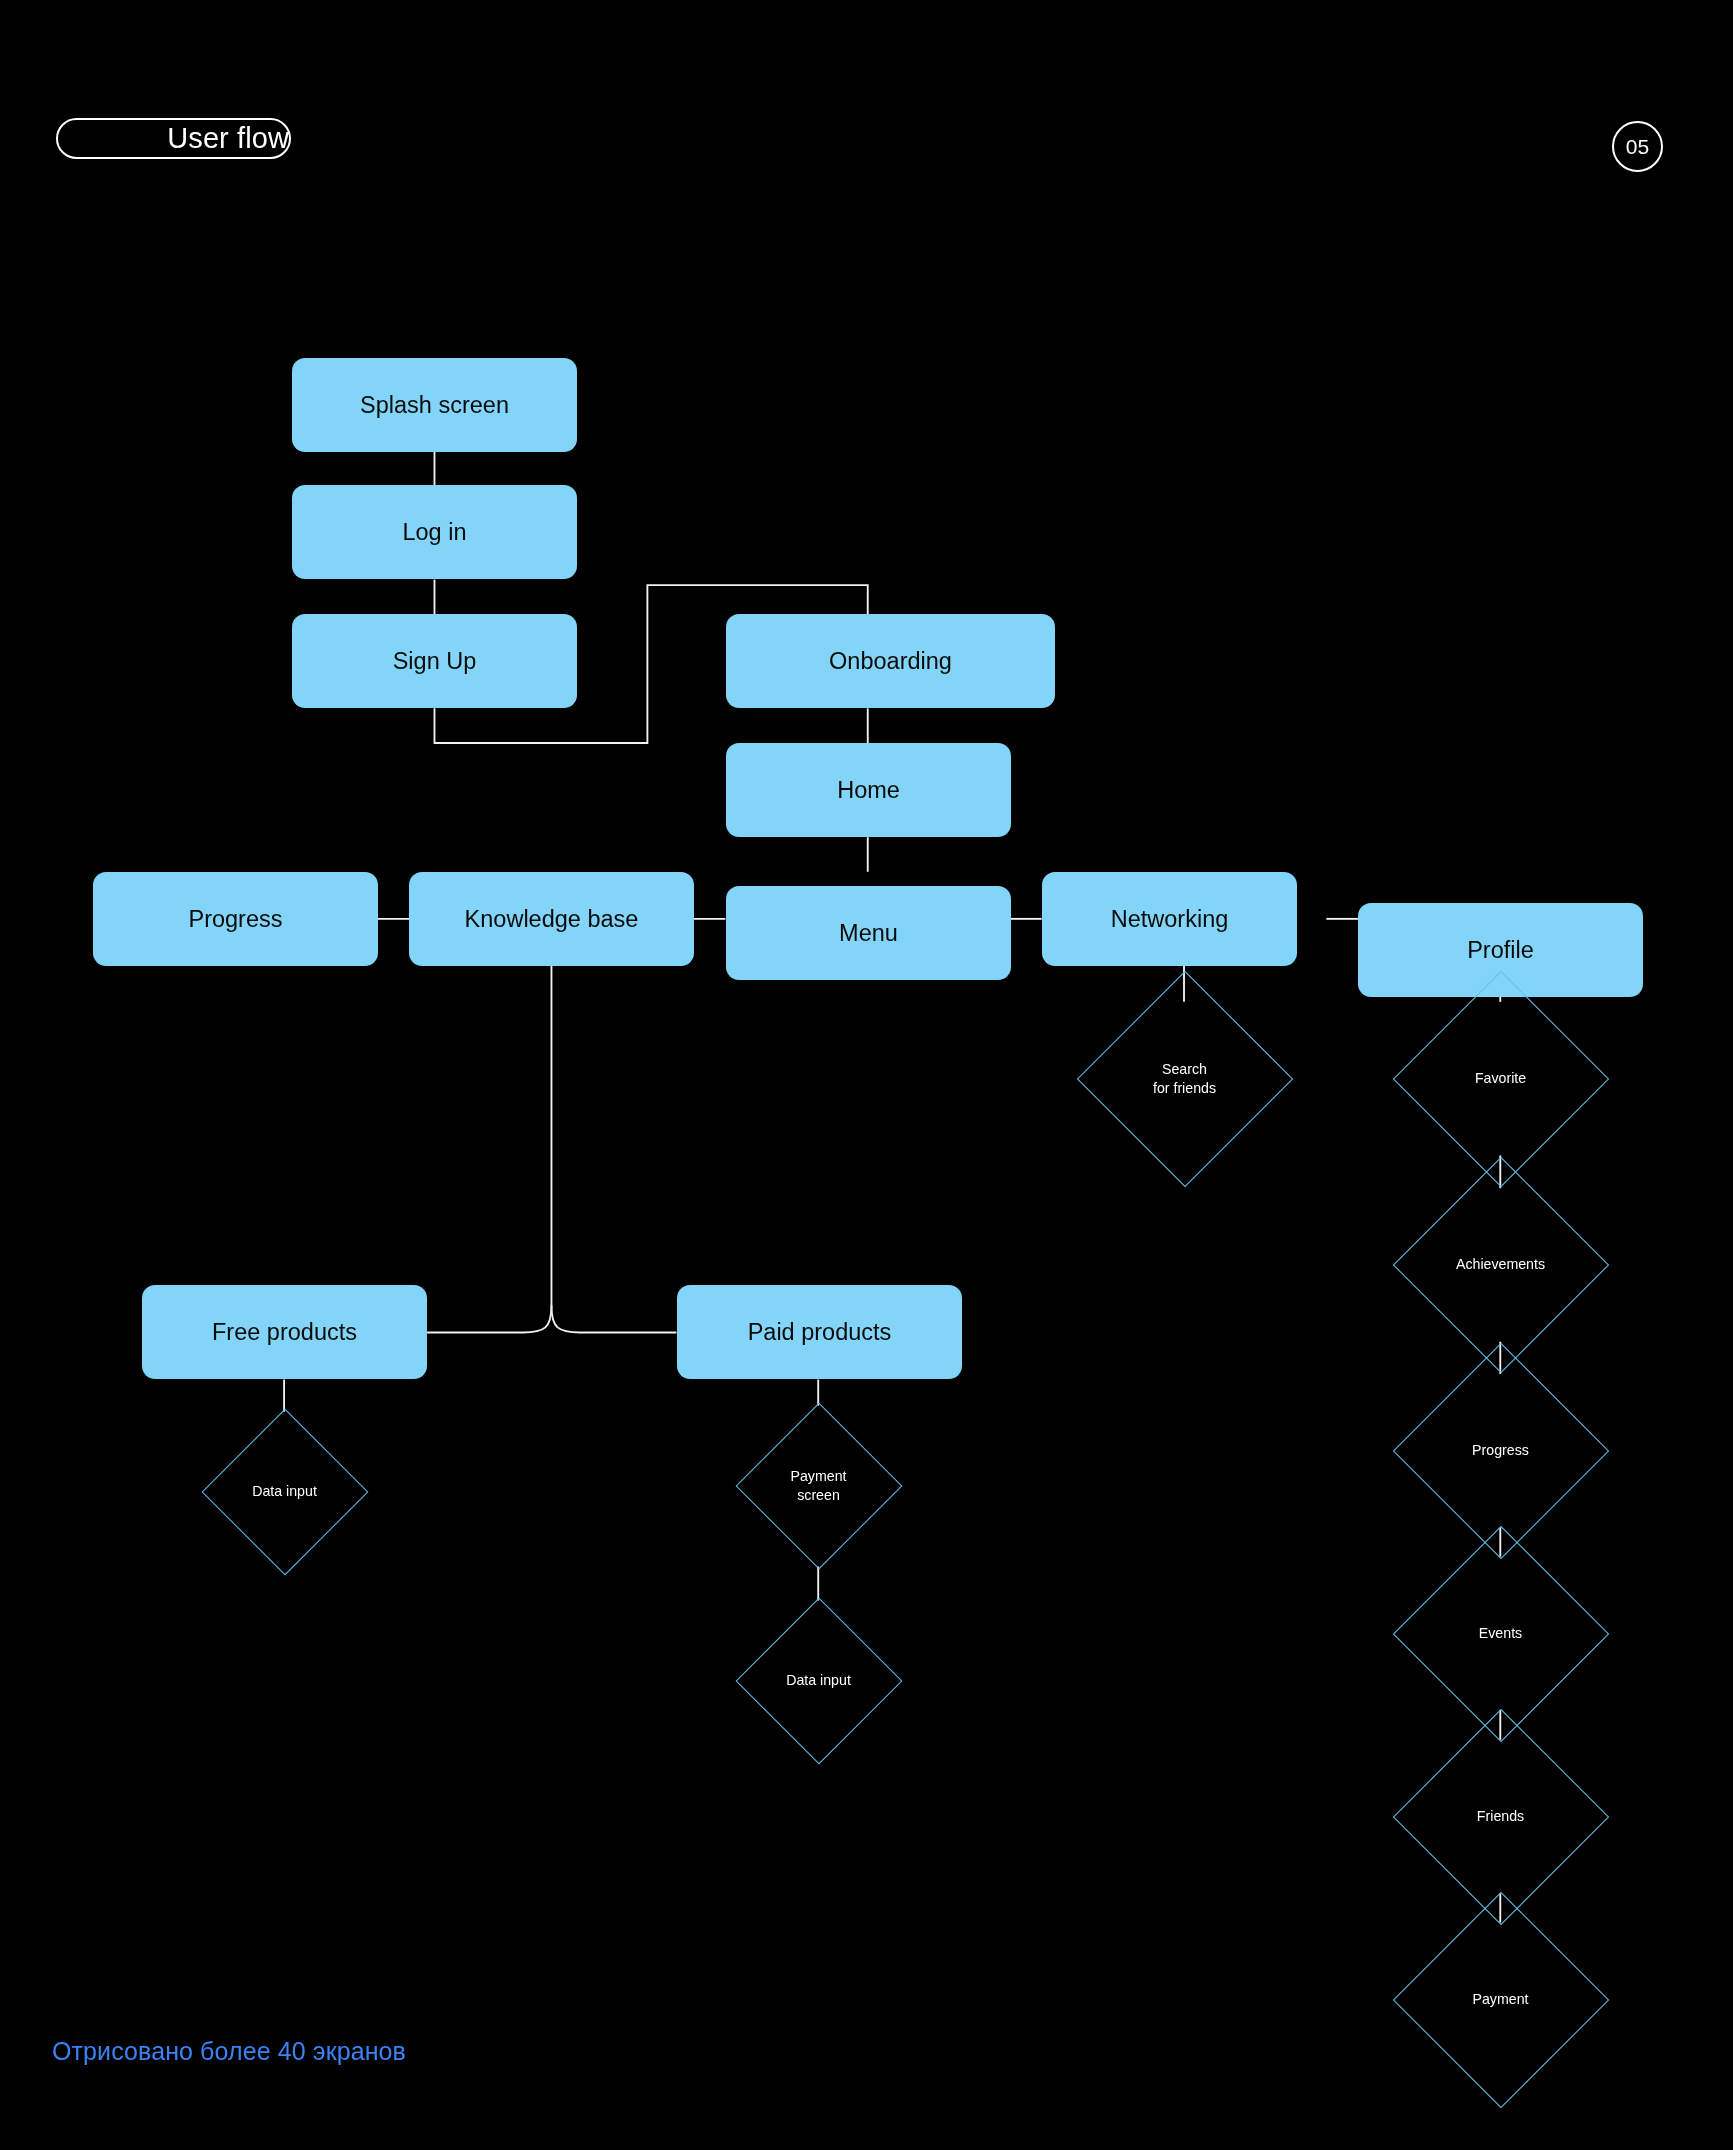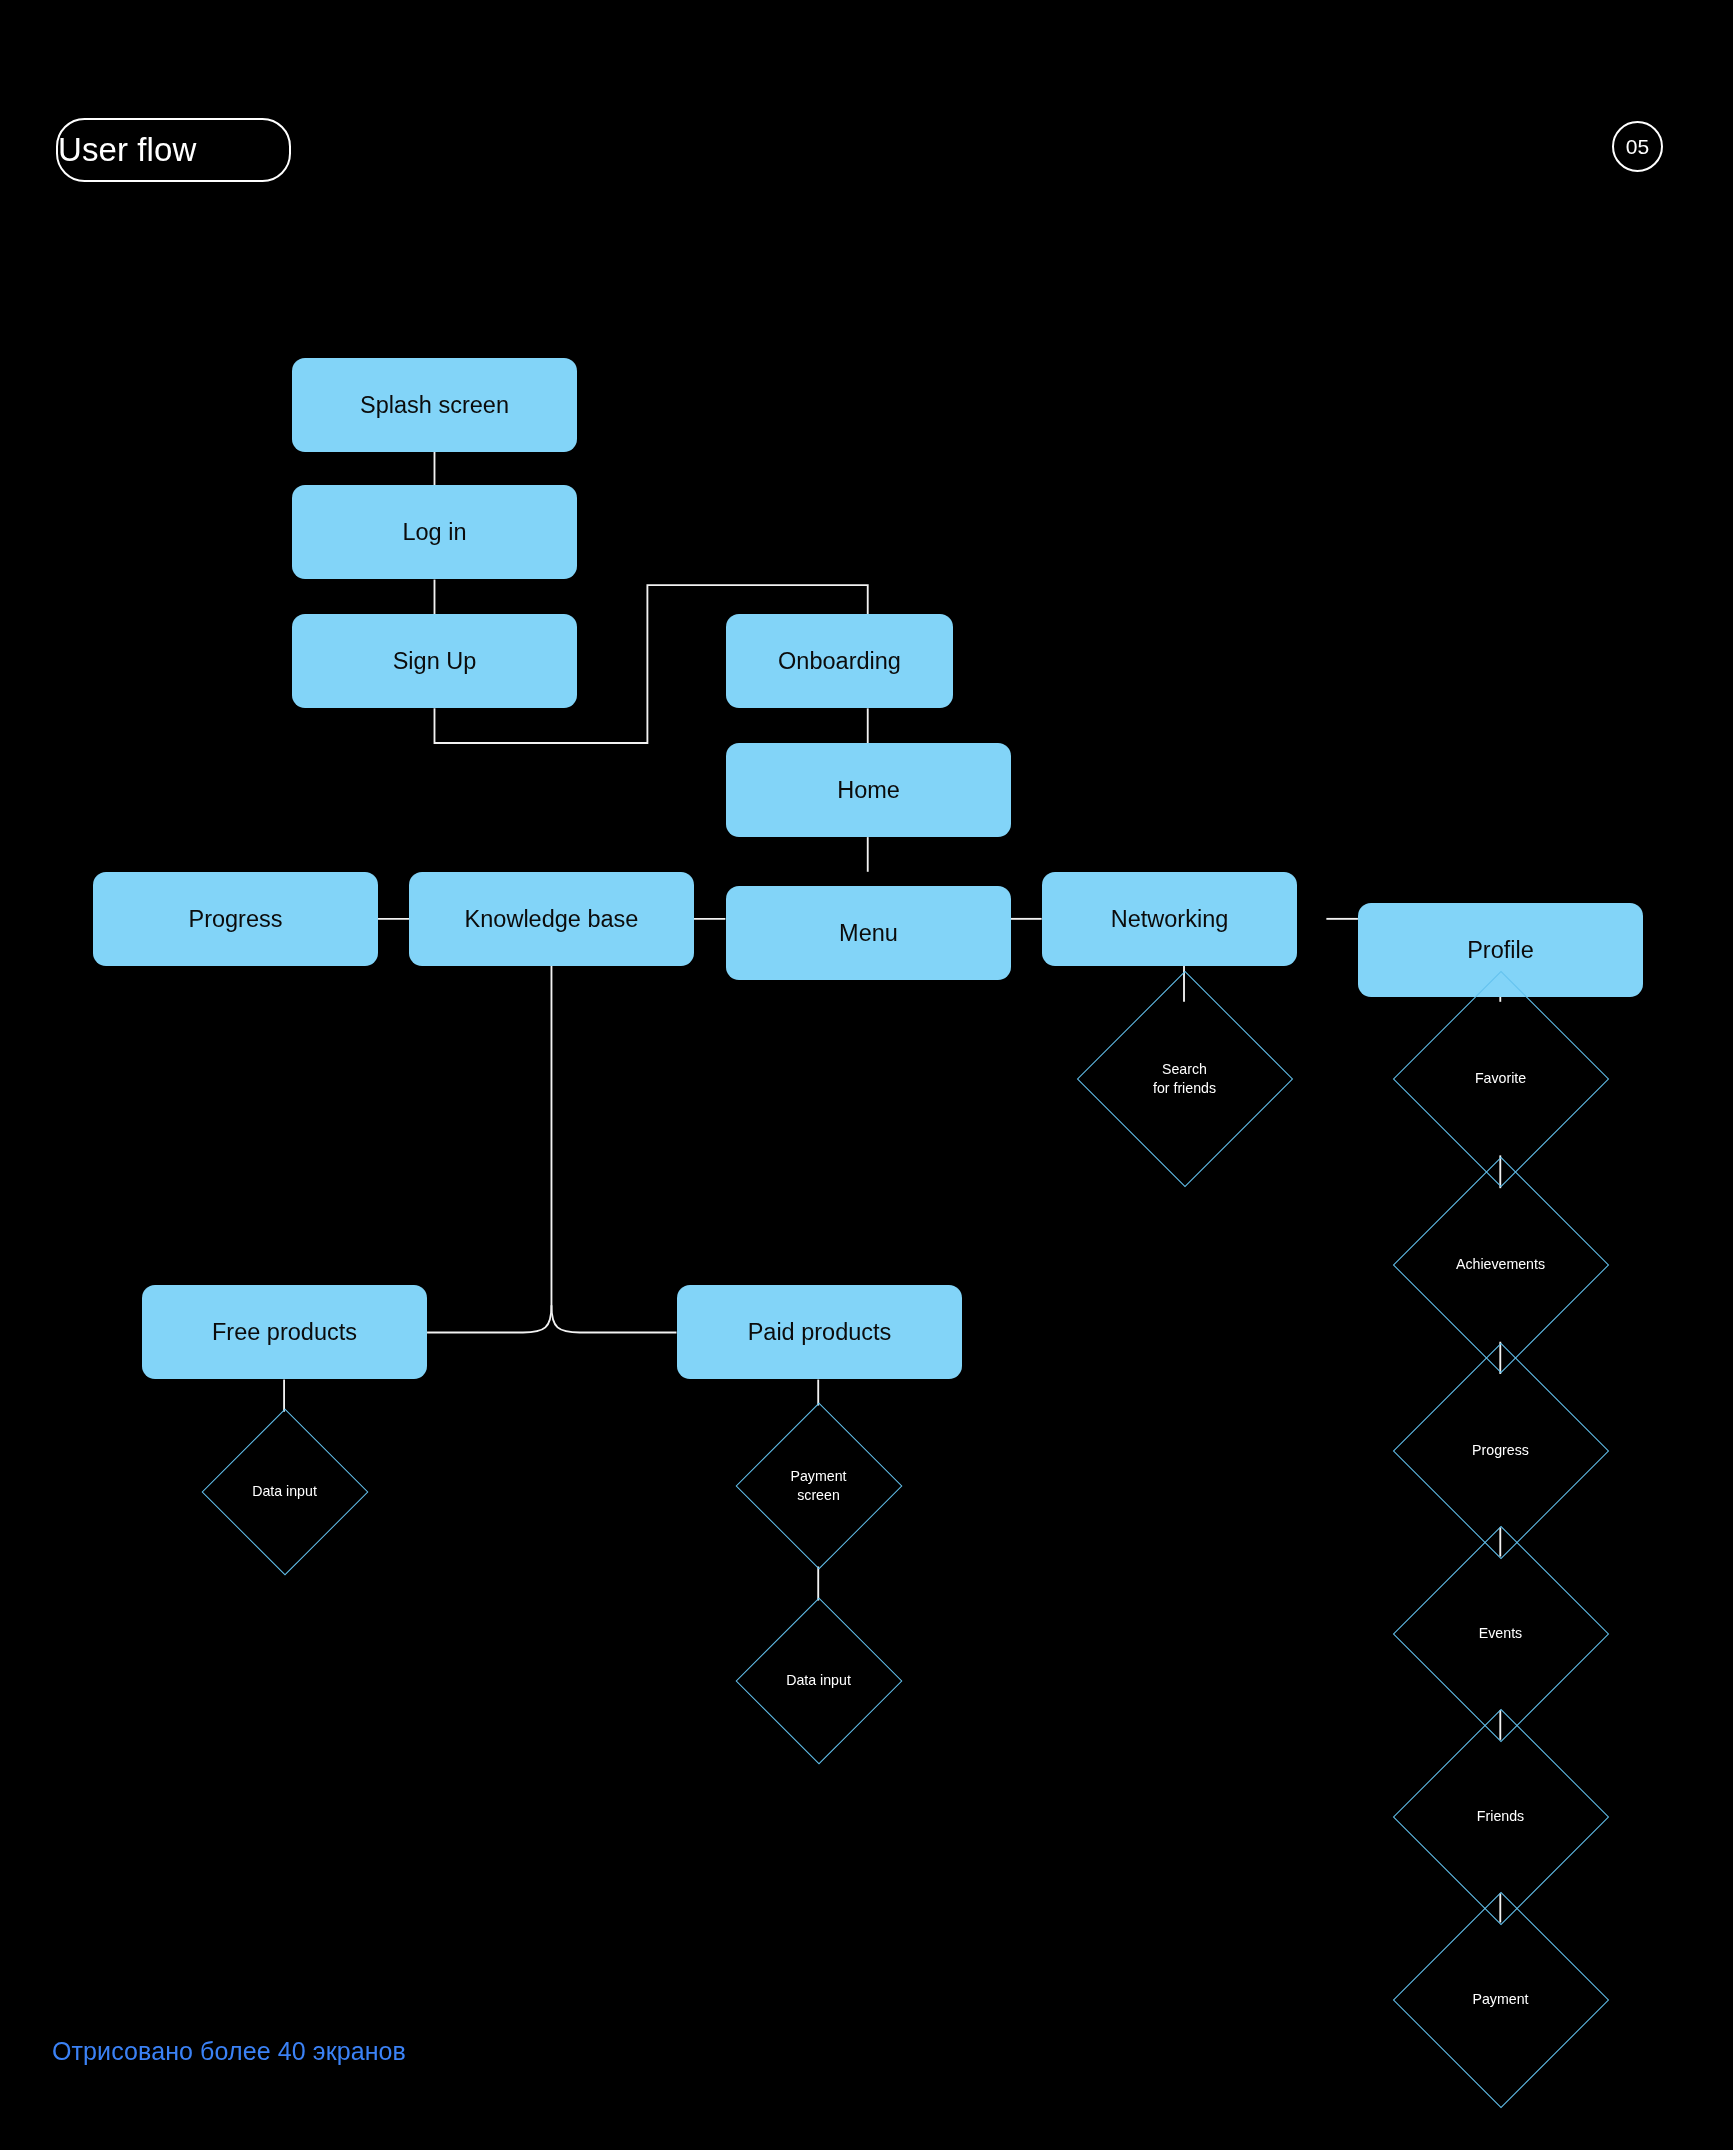--- a/index.html
+++ b/index.html
@@ -18,29 +18,29 @@
     background: #000000;
     overflow: hidden;
   }
 
   
   .pill-title {
     position: absolute;
     left: 56px;
     top: 118px;
     width: 235px;
-    height: 64px;
+    height: 41px;
     border: 2.5px solid #ffffff;
     border-radius: 28.5px;
     box-sizing: border-box;
     display: flex;
     align-items: center;
-    justify-content: flex-start;
+    justify-content: flex-end;
     color: #ffffff;
-    font-size: 33px;
+    font-size: 29px;
     letter-spacing: 0.1px;
   }
   .page-badge {
     position: absolute;
     left: 1612px;
     top: 121px;
     width: 51px;
     height: 51px;
     border: 2.5px solid #ffffff;
     border-radius: 50%;
@@ -172,21 +172,21 @@
   <div id="box-layer">
       <div class="node-box" style="left: 292px; top: 358px; width: 285px; height: 94px;">
         <span>Splash screen</span>
       </div>
       <div class="node-box" style="left: 292px; top: 485px; width: 285px; height: 94px;">
         <span>Log in</span>
       </div>
       <div class="node-box" style="left: 292px; top: 614px; width: 285px; height: 94px;">
         <span>Sign Up</span>
       </div>
-      <div class="node-box" style="left: 726px; top: 614px; width: 227px; height: 94px;">
+      <div class="node-box" style="left: 726px; top: 614px; width: 329px; height: 94px;">
         <span>Onboarding</span>
       </div>
       <div class="node-box" style="left: 726px; top: 743px; width: 285px; height: 94px;">
         <span>Home</span>
       </div>
       <div class="node-box" style="left: 93px; top: 872px; width: 285px; height: 94px;">
         <span>Progress</span>
       </div>
       <div class="node-box" style="left: 409px; top: 872px; width: 285px; height: 94px;">
         <span>Knowledge base</span>

